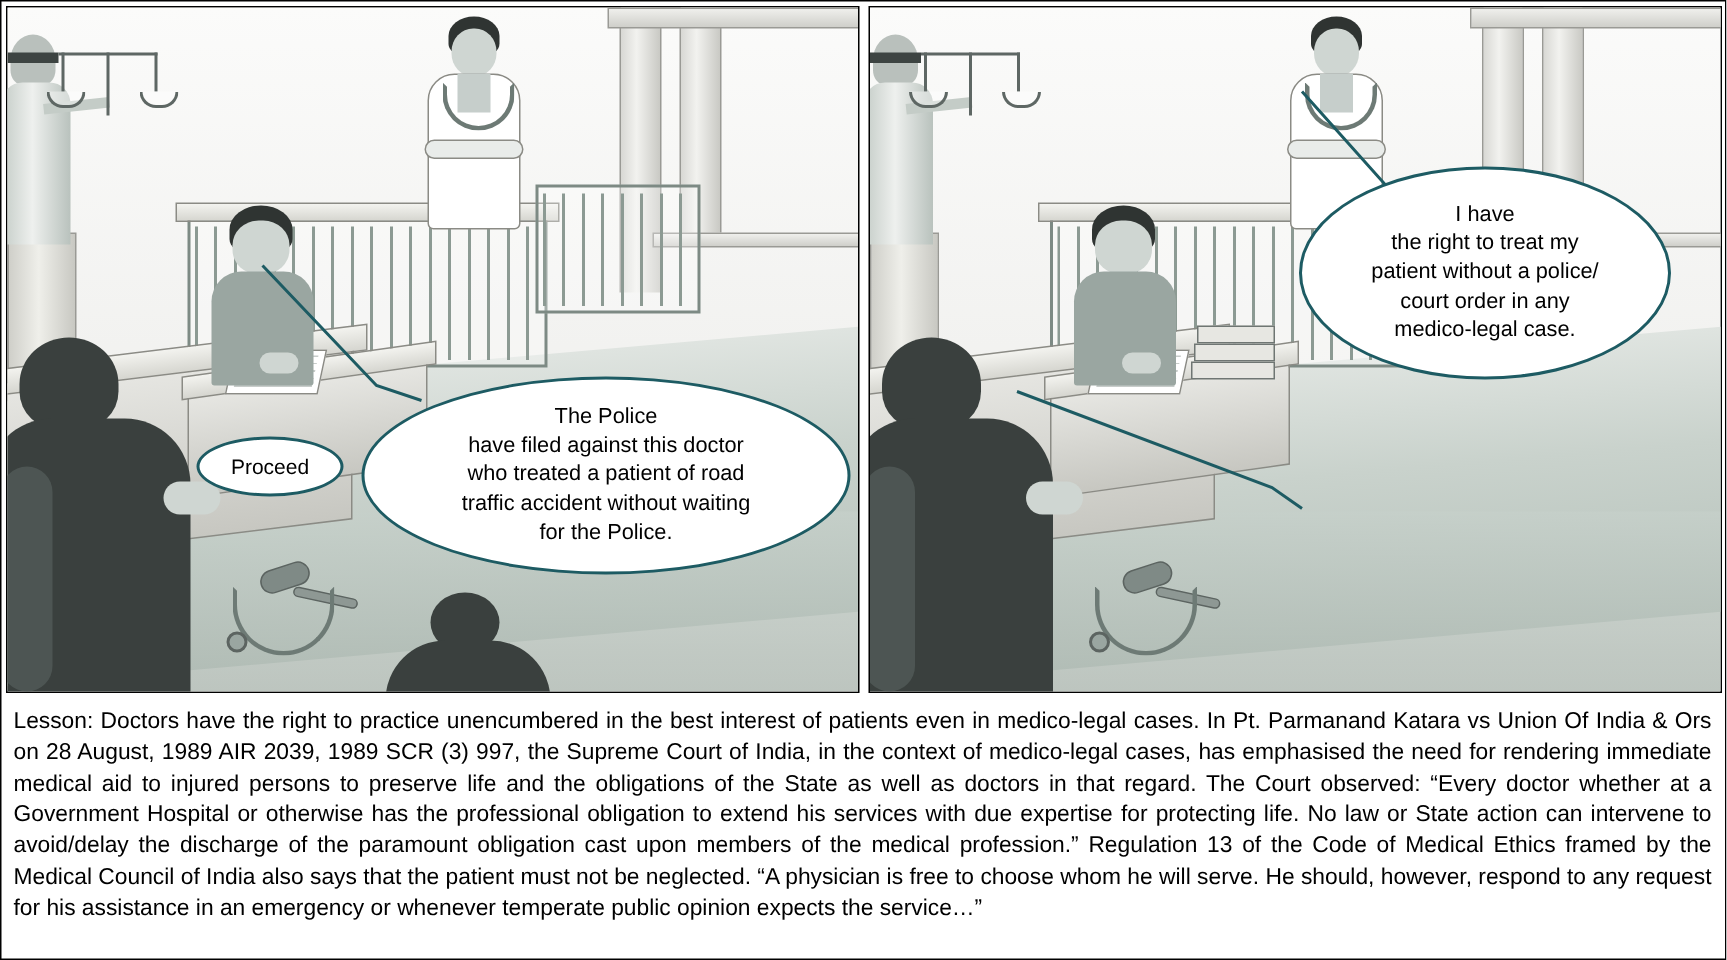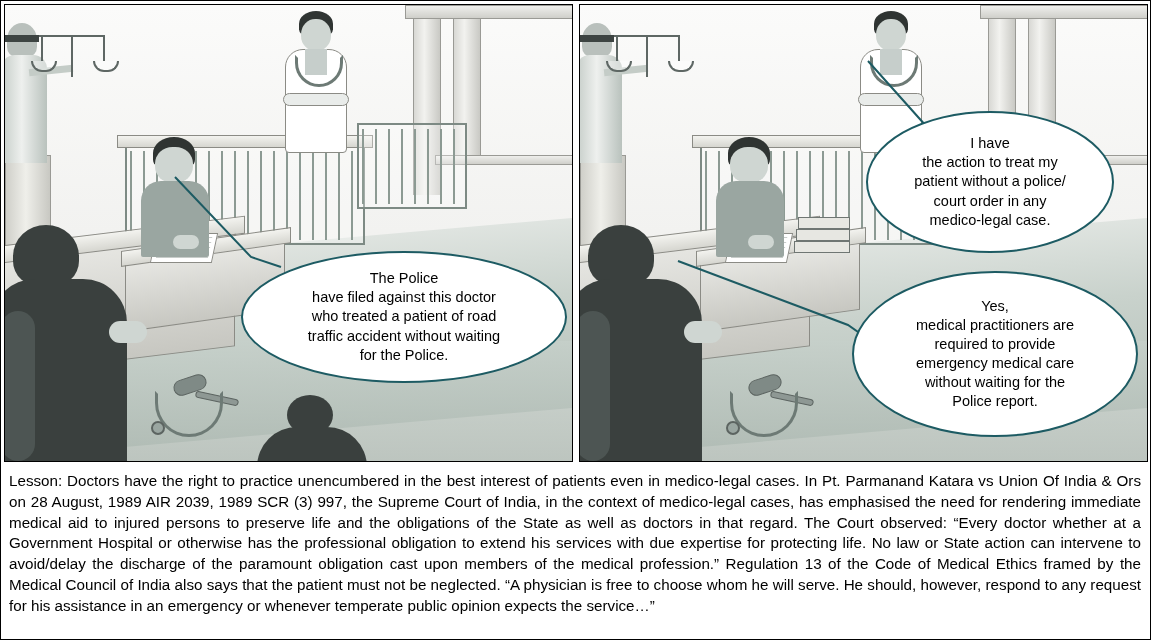--- a/index.html
+++ b/index.html
@@ -340,20 +340,23 @@
         <div class="gavel-head" style="left:168px;top:372px;"></div>
         <div class="gavel-handle" style="left:190px;top:390px;"></div>
         <div class="steth" style="left:150px;top:386px;"></div>
         <div class="steth-bell" style="left:146px;top:416px;"></div>
       </div>
 
       <svg class="tail" style="left:150px;top:160px;width:130px;height:130px;" viewBox="0 0 130 130">
         <polyline points="20,12 96,92 126,102"></polyline>
       </svg>
 
+      <div class="balloon small" style="left:126px;top:286px;width:98px;height:40px;">
+        <span>Proceed</span>
+      </div>
 
       <div class="balloon" style="left:236px;top:246px;width:326px;height:132px;white-space:pre-line;">
         <span>The Police
 have filed against this doctor
 who treated a patient of road
 traffic accident without waiting
 for the Police.</span>
       </div>
     </div>
 
@@ -436,34 +439,26 @@
 
       <svg class="tail" style="left:276px;top:46px;width:130px;height:120px;" viewBox="0 0 130 120">
         <polyline points="12,10 96,104 126,112"></polyline>
       </svg>
       <svg class="tail" style="left:92px;top:248px;width:200px;height:120px;" viewBox="0 0 200 120">
         <polyline points="6,8 176,72 196,86"></polyline>
       </svg>
 
       <div class="balloon" style="left:286px;top:106px;width:248px;height:142px;white-space:pre-line;">
         <span>I have
-the action to treat my
+the right to treat my
 patient without a police/
 court order in any
 medico-legal case.</span>
       </div>
 
-      <div class="balloon" style="left:272px;top:266px;width:286px;height:166px;white-space:pre-line;">
-        <span>Yes,
-medical practitioners are
-required to provide
-emergency medical care
-without waiting for the
-Police report.</span>
-      </div>
     </div>
   </div>
 
   <div class="lesson">
     <b>Lesson:</b><span> Doctors have the right to practice unencumbered in the best interest of patients even in medico-legal cases. In Pt. Parmanand Katara vs Union Of India &amp; Ors on 28 August, 1989 AIR 2039, 1989 SCR (3) 997, the Supreme Court of India, in the context of medico-legal cases, has emphasised the need for rendering immediate medical aid to injured persons to preserve life and the obligations of the State as well as doctors in that regard. The Court observed: “Every doctor whether at a Government Hospital or otherwise has the professional obligation to extend his services with due expertise for protecting life. No law or State action can intervene to avoid/delay the discharge of the paramount obligation cast upon members of the medical profession.” Regulation 13 of the Code of Medical Ethics framed by the Medical Council of India also says that the patient must not be neglected. “A physician is free to choose whom he will serve. He should, however, respond to any request for his assistance in an emergency or whenever temperate public opinion expects the service…”</span>
   </div>
 
 </div>
 
 </body></html>

